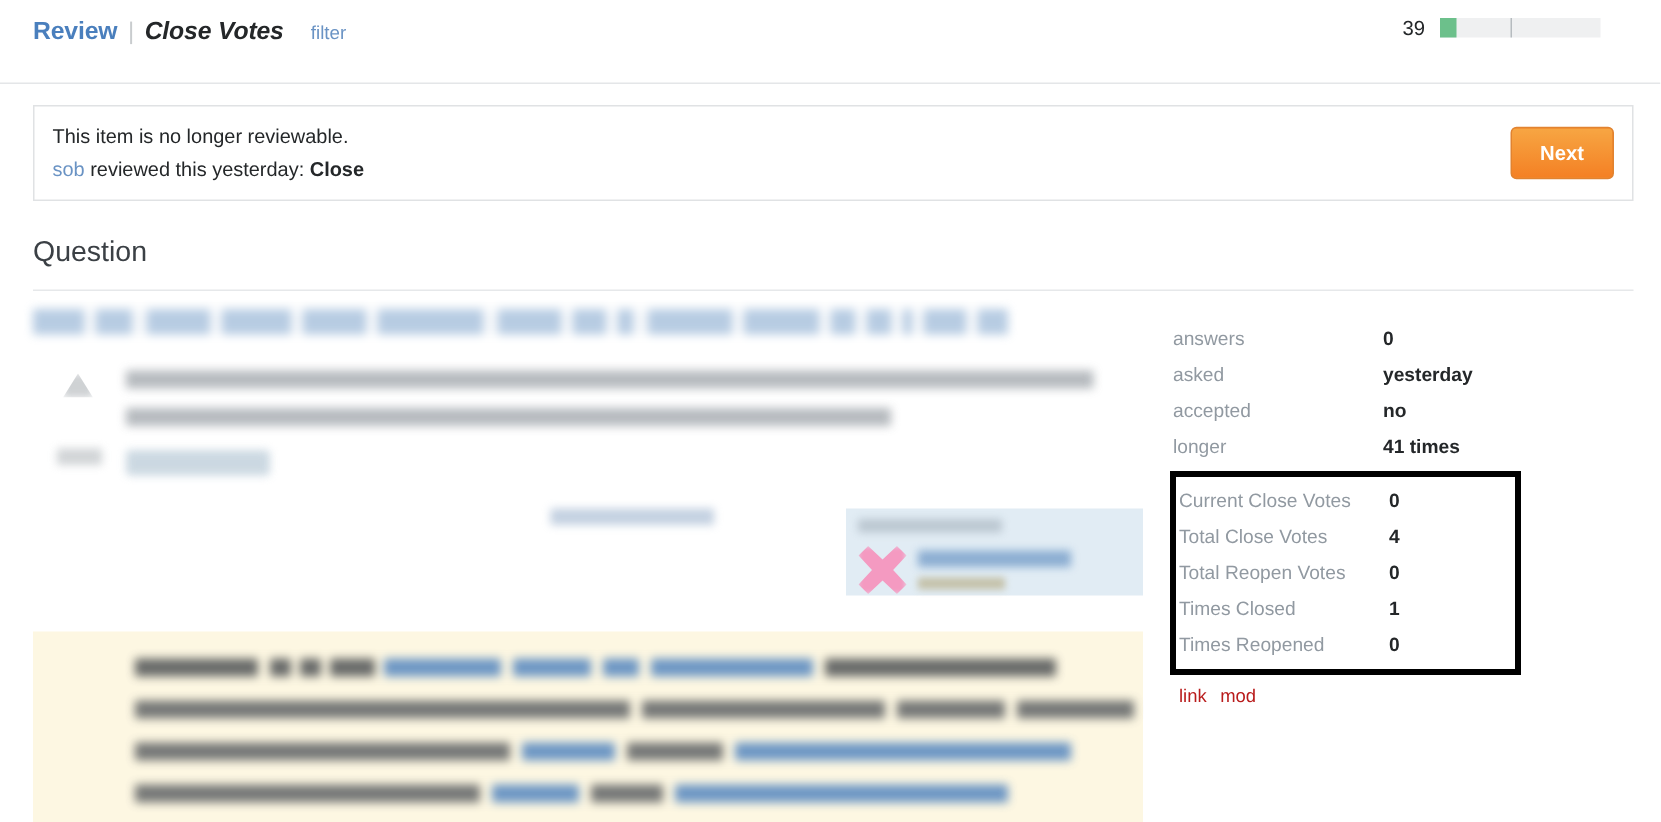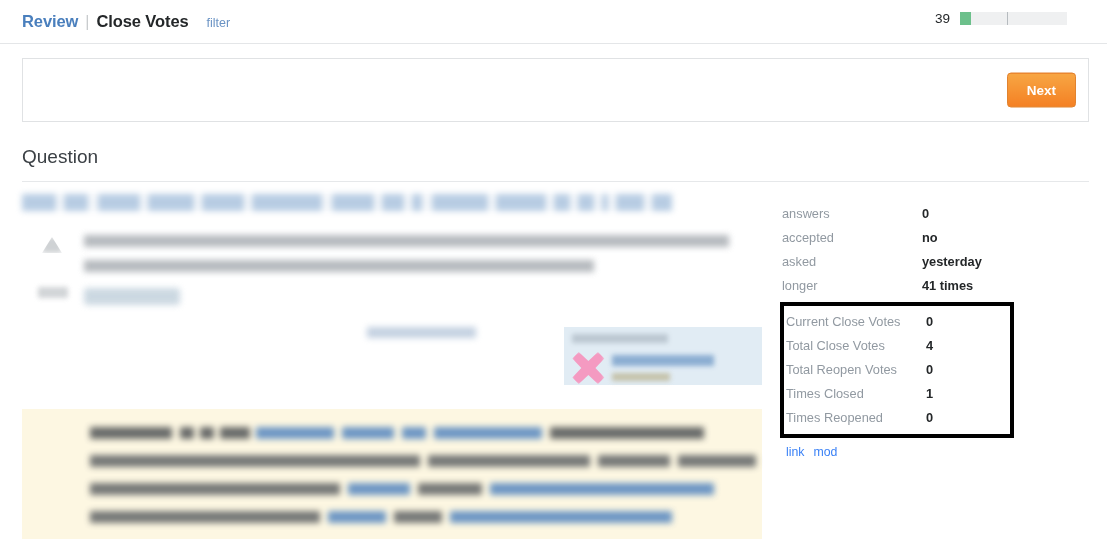--- a/index.html
+++ b/index.html
@@ -8,21 +8,21 @@
     width: 1107px; height: 548px;
     background: #ffffff;
     font-family: "Liberation Sans", sans-serif;
     color: #242729;
     overflow: hidden;
   }
 
   
   .header {
     position: relative;
-    height: 44px;
+    height: 56px;
     border-bottom: 1px solid #e4e6e8;
     display: flex;
     align-items: flex-start;
     padding: 0 18px 0 22px;
   }
   .header-left {
     display: flex;
     align-items: baseline;
     gap: 0;
     padding-top: 12px;
@@ -38,20 +38,21 @@
     color: #c9ccce;
     font-size: 16px;
     font-weight: normal;
     margin: 0 7px;
   }
   .crumb-current {
     color: #242729;
     font-size: 16.5px;
     font-weight: bold;
     letter-spacing: -0.1px;
+    font-style: italic;
   }
   .filter-link {
     color: #6a93c4;
     font-size: 12.5px;
     text-decoration: none;
     margin-left: 18px;
     text-align: center;
   }
 
   .header-right {
@@ -388,21 +389,21 @@
     border: 4px solid #000000;
     margin: 4px -2px 0 -2px;
     padding: 4px 2px 4px 2px;
   }
   .mod-links {
     margin-top: 7px;
     padding-left: 4px;
     font-size: 12.3px;
   }
   .mod-links a {
-    color: #3b82f6;
+    color: #b91c1c;
     text-decoration: none;
     margin-right: 9px;
   }
 </style>
 </head>
 <body>
 
 <div class="header">
   <div class="header-left">
     <a class="crumb-review" href="#">Review</a>
@@ -416,20 +417,24 @@
       <span class="progress-count">39</span>
       <div class="progress-track">
         <div class="progress-fill"></div>
         <div class="progress-tick"></div>
       </div>
     </div>
   </div>
 </div>
 
 <div class="banner">
+  <div class="banner-text">
+    <div class="banner-line1">This item is no longer reviewable.</div>
+    <div class="banner-line2"><a class="banner-user" href="#">sob</a><span> reviewed this yesterday: </span><span class="banner-action">Close</span></div>
+  </div>
   <button class="next-btn">Next</button>
 </div>
 
 <h2 class="section-title">Question</h2>
 <div class="section-rule"></div>
 
 <div class="content-row">
 
   <div class="question-col">
 
@@ -470,26 +475,26 @@
   </div>
 
   <div class="stats-col">
     <table class="stats-table">
       <tbody>
         <tr>
           <td class="st-label">answers</td>
           <td class="st-value">0</td>
         </tr>
         <tr>
+          <td class="st-label">asked</td>
+          <td class="st-value">yesterday</td>
+        </tr>
+        <tr>
           <td class="st-label">accepted</td>
           <td class="st-value">no</td>
-        </tr>
-        <tr>
-          <td class="st-label">asked</td>
-          <td class="st-value">yesterday</td>
         </tr>
         <tr>
           <td class="st-label">longer</td>
           <td class="st-value">41 times</td>
         </tr>
       </tbody>
     </table>
 
     <div class="highlight-box">
       <table class="stats-table">

